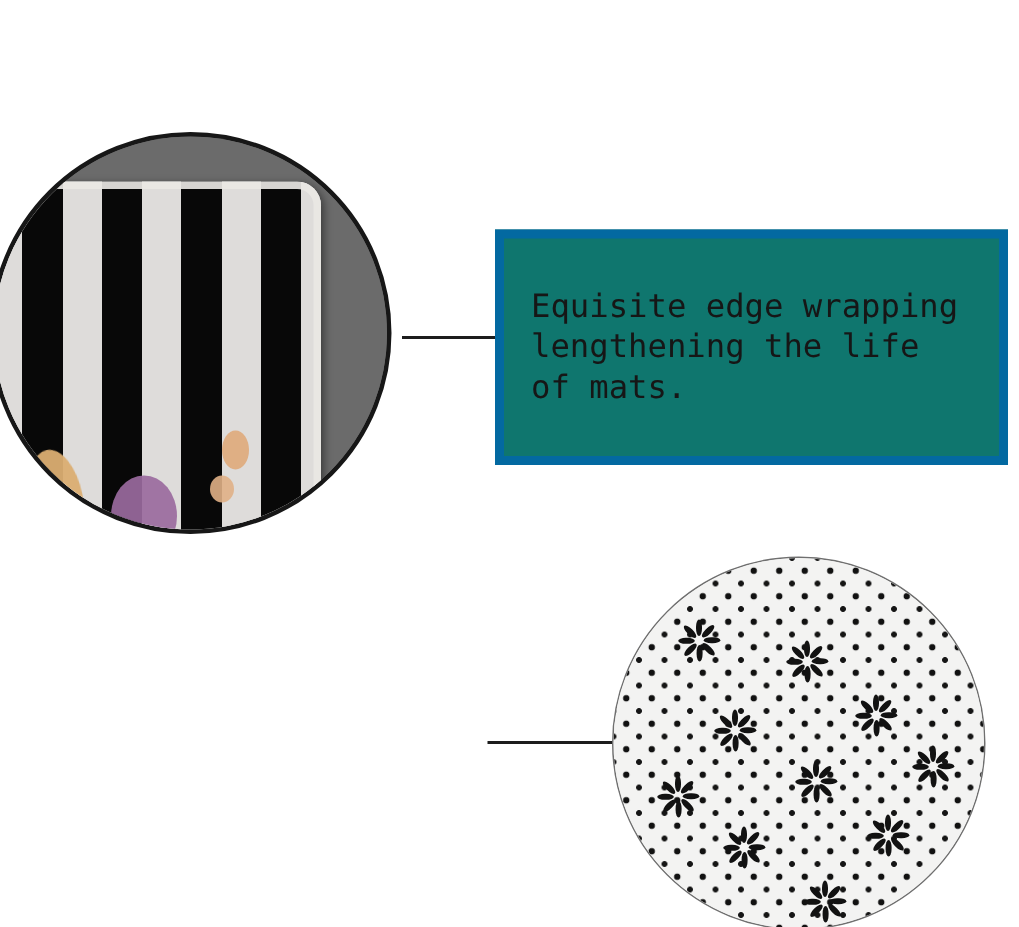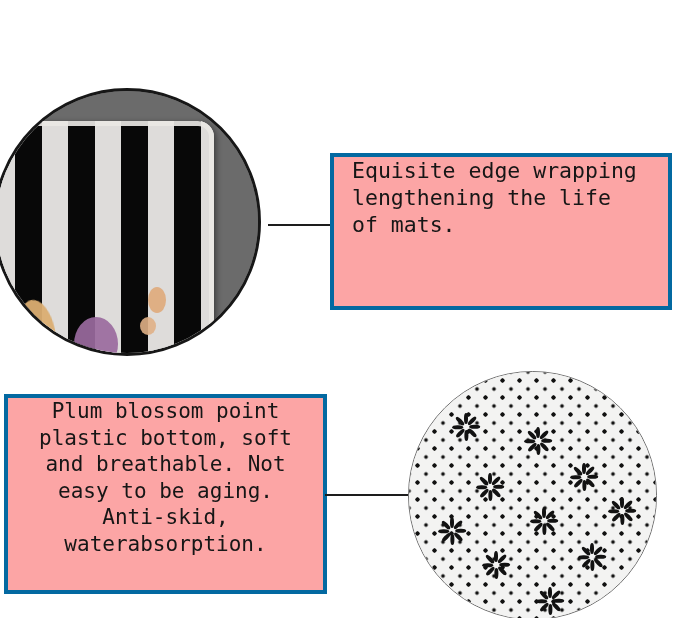--- a/index.html
+++ b/index.html
@@ -135,25 +135,25 @@
     margin-left: -2.2px;
     margin-top: -14px;
     background: #121212;
     border-radius: 50%;
     transform-origin: 50% 14px;
   }
 
   
   .callout {
     position: absolute;
-    background: #fca5a5;
-    border: 4px solid #0369a1;
+    background: #0f766e;
+    border: 6px solid #0369a1;
     box-sizing: border-box;
     display: flex;
-    align-items: flex-start;
+    align-items: center;
   }
   #callout-top {
     left: 330px;
     top: 153px;
     width: 342px;
     height: 157px;
     justify-content: flex-start;
   }
   #callout-bottom {
     left: 4px;
@@ -224,28 +224,20 @@
   </div>
 
   <div class="connector" id="connector-top"></div>
 
   <div class="callout" id="callout-top">
     <div class="callout-text">Equisite edge wrapping
 lengthening the life
 of mats.</div>
   </div>
 
-  <div class="callout" id="callout-bottom">
-    <div class="callout-text">Plum blossom point
-plastic bottom, soft
-and breathable. Not
-easy to be aging.
-Anti-skid,
-waterabsorption.</div>
-  </div>
 
   <div class="connector" id="connector-bottom"></div>
 
   <div class="photo-circle" id="circle-dots">
     <div class="dots-layer"></div>
     <div class="flower" style="left:40px; top:38px;">
         <span style="transform: rotate(0deg);"></span>
         <span style="transform: rotate(45deg);"></span>
         <span style="transform: rotate(90deg);"></span>
         <span style="transform: rotate(135deg);"></span>

